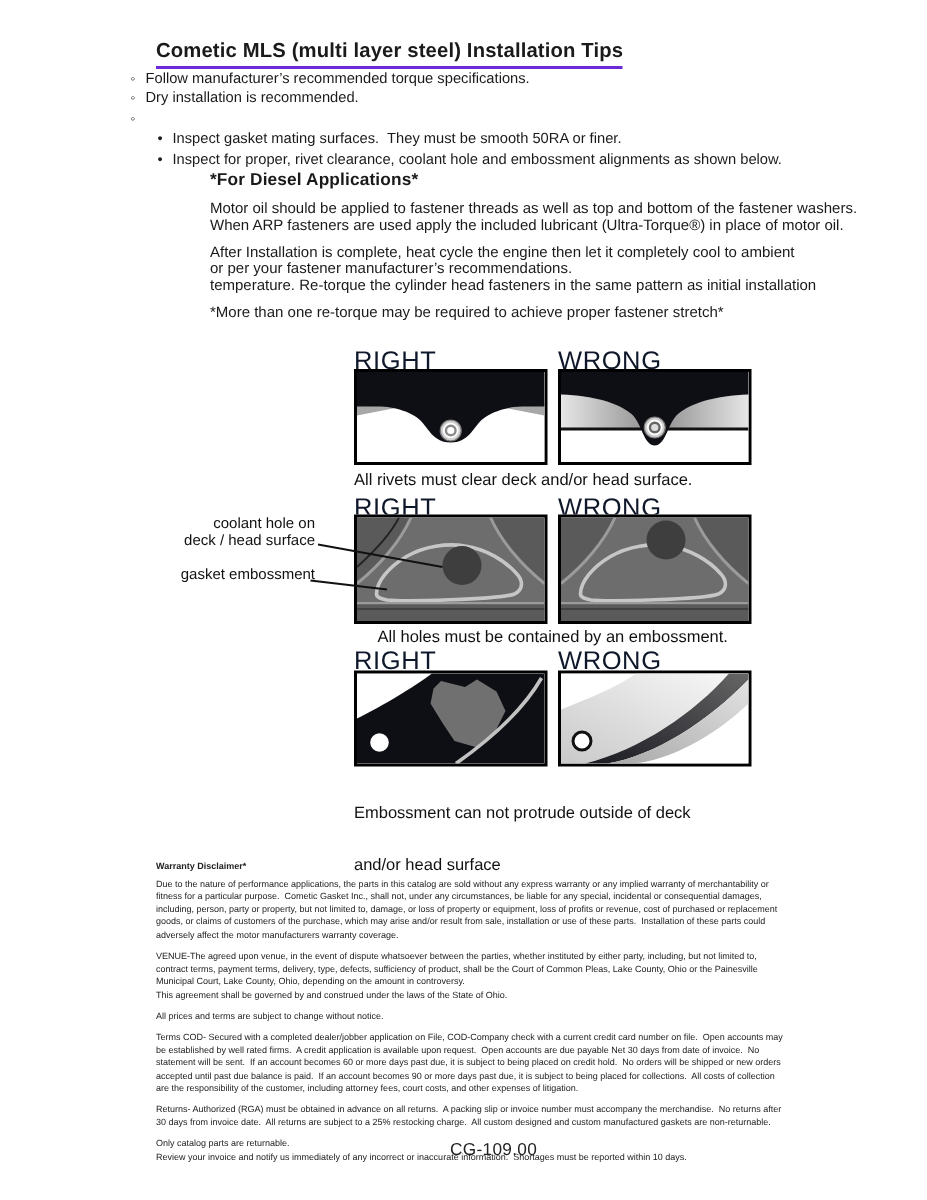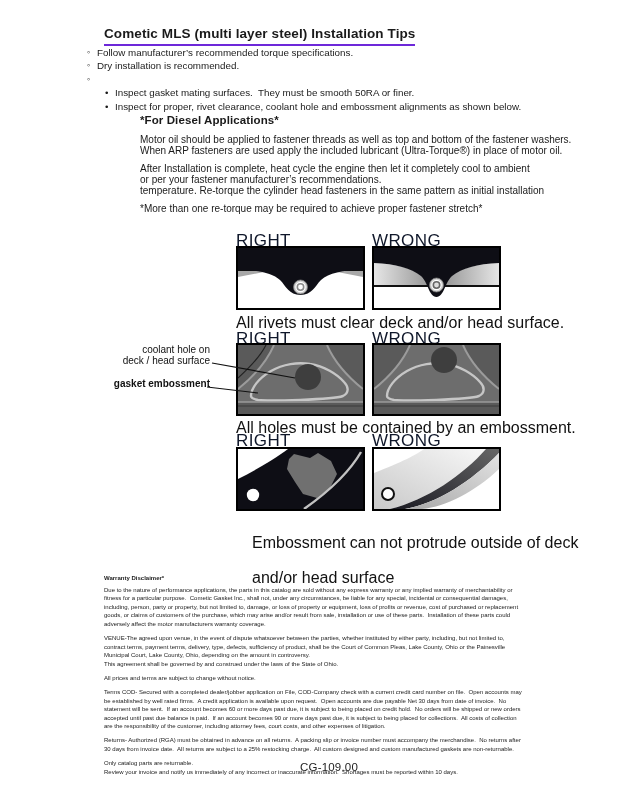--- a/index.html
+++ b/index.html
@@ -21,37 +21,37 @@
   
   .diesel{position:absolute;left:104px;top:114px;width:480px;margin-left:36px;}
   .dheading{font-size:11.5px;font-weight:bold;margin-bottom:8px;letter-spacing:.1px;}
   .para{margin-bottom:7px;}
   .pln{font-size:10px;line-height:11px;white-space:pre;}
 
   
   .dlabel{position:absolute;width:129px;text-align:left;font-size:17px;letter-spacing:.4px;color:#0f172a;}
   .panel{position:absolute;border:2px solid #000;background:#fff;}
   .panel svg{display:block;}
-  .cap{position:absolute;font-size:16px;color:#111;white-space:pre;}
+  .cap{position:absolute;font-size:11px;color:#111;white-space:pre;}
 
   .lblR1{left:236px;top:231px;}  .lblW1{left:372px;top:231px;}
   .pR1{left:236px;top:246px;}    .pW1{left:372px;top:246px;}
   .cap1{left:236px;top:314px;}
 
   .lblR2{left:236px;top:329px;}  .lblW2{left:372px;top:329px;}
   .pR2{left:236px;top:343px;}    .pW2{left:372px;top:343px;}
   .cap2{left:236px;top:419px;width:265px;text-align:center;}
 
   .side{position:absolute;left:80px;width:130px;text-align:right;font-size:10px;line-height:10.5px;color:#111;}
-  .side1{top:345px;} .side2{top:379px;font-weight:bold;}
+  .side1{top:345px;} .side2{top:379px;}
   .leaders{position:absolute;left:200px;top:352px;z-index:5;pointer-events:none;}
 
   .lblR3{left:236px;top:431px;}  .lblW3{left:372px;top:431px;}
   .pR3{left:236px;top:447px;}    .pW3{left:372px;top:447px;}
-  .cap3{left:252px;top:514px;line-height:11.5px;}
+  .cap3{left:236px;top:514px;line-height:11.5px;}
 
   
   .disclaimer{position:absolute;left:104px;top:575px;width:470px;color:#222;}
   .dhead{font-size:6px;font-weight:bold;margin-bottom:4.5px;}
   .dp{margin-bottom:5.5px;}
   .dp.tight{margin-bottom:0;}
   .dln{font-size:6px;line-height:8.6px;white-space:pre;}
 
   .footer{position:absolute;left:300px;top:761px;width:180px;text-align:left;
           font-size:11.5px;color:#222;letter-spacing:.2px;}

